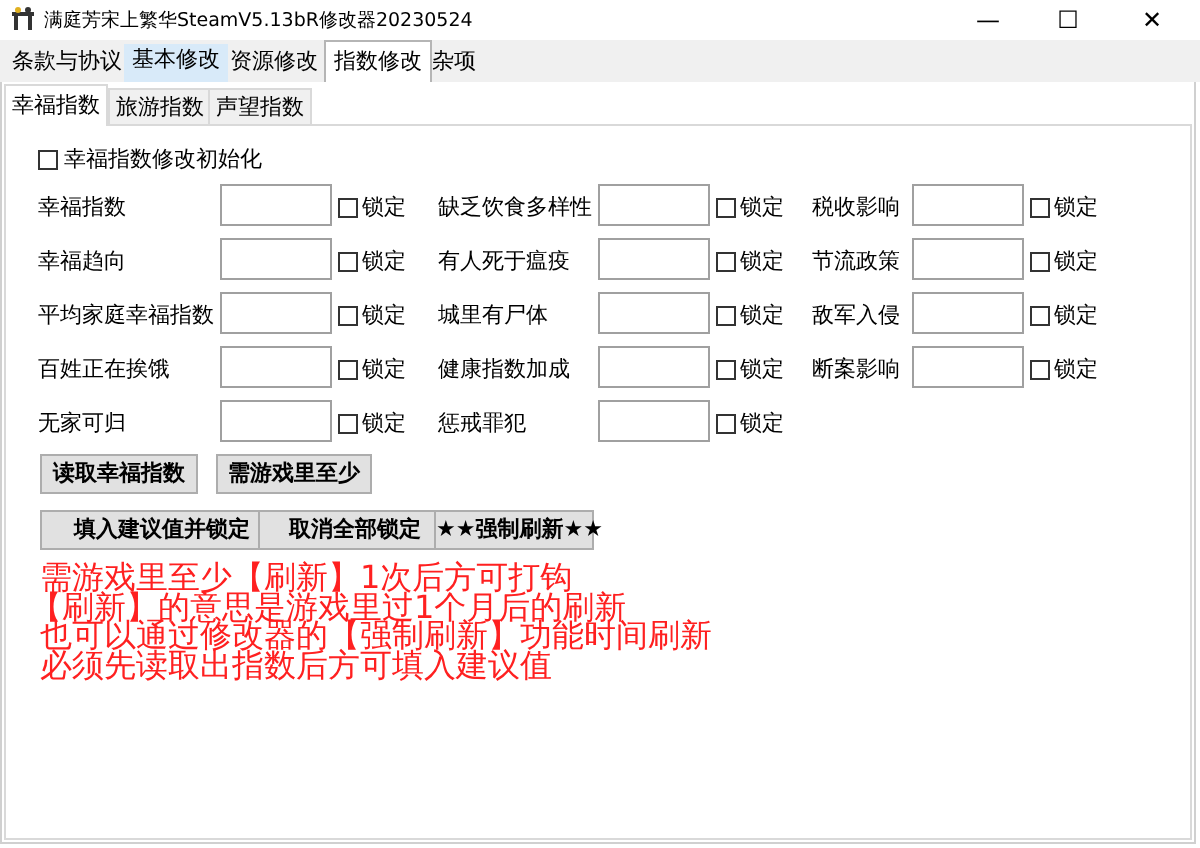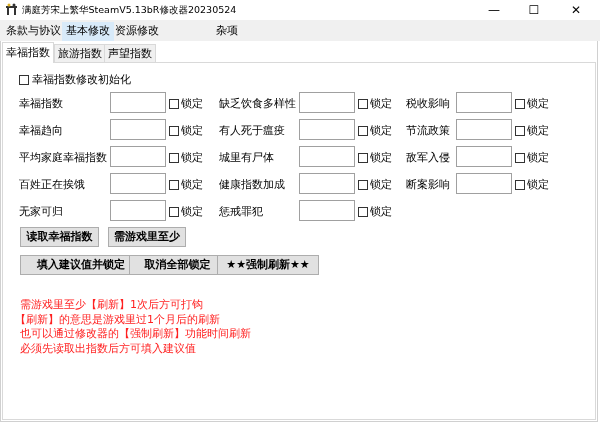--- a/index.html
+++ b/index.html
@@ -28,21 +28,21 @@
 
   .cb { display: inline-block; width: 10px; height: 10px; border: 1px solid #333; background: #fff; vertical-align: middle; }
   .init-row { position: absolute; left: 19px; top: 72px; display: flex; align-items: center; gap: 3px; white-space: nowrap; }
 
   .field-label { position: absolute; white-space: nowrap; font-size: 11px; }
   .field-input { position: absolute; width: 56px; height: 21px; border: 1px solid #a0a0a0; background: #fff; }
   .lock { position: absolute; display: flex; align-items: center; gap: 2px; white-space: nowrap; font-size: 11px; }
 
   .btn { position: absolute; height: 20px; background: #e1e1e1; border: 1px solid #adadad; font-size: 11px; text-align: center; line-height: 18px; white-space: nowrap; color: #000; font-weight: bold; }
 
-  .notes { position: absolute; left: 20px; top: 298px; color: #ff2020; font-size: 11px; line-height: 14.5px; }
+  .notes { position: absolute; left: 20px; top: 282px; color: #ff2020; font-size: 16px; line-height: 14.5px; }
   .notes div { white-space: nowrap; }
 </style>
 </head>
 <body>
 
 <div class="titlebar">
   <svg class="app-icon" viewBox="0 0 13 13">
     <rect x="1" y="3" width="11" height="2" fill="#333"></rect>
     <rect x="2" y="5" width="2" height="7" fill="#333"></rect>
     <rect x="9" y="5" width="2" height="7" fill="#333"></rect>
@@ -58,20 +58,21 @@
     </div>
   <div class="win-btn win-close">
       <span>✕</span>
     </div>
 </div>
 
 <div class="main-tabs">
   <div class="main-tab" style="left:2px;">条款与协议</div>
   <div class="main-tab hover" style="left:62px;">基本修改</div>
   <div class="main-tab" style="left:111px;">资源修改</div>
+  <div class="main-tab active" style="left:162px;">指数修改</div>
   <div class="main-tab" style="left:212px;">杂项</div>
   <div class="main-tab" style="left:244px;margin-top:31px;">检查更新</div>
 </div>
 
 <div class="panel"></div>
 
 <div class="sub-panel"></div>
 <div class="sub-tabs">
   <div class="sub-tab active" style="left:0px;">幸福指数</div>
   <div class="sub-tab" style="left:52px;">旅游指数</div>
@@ -179,20 +180,20 @@
 <div class="lock" style="left:515px;top:177px;">
     <span class="cb"></span>
     <span>锁定</span>
   </div>
 
 <div class="btn" style="left:20px;top:227px;width:79px;">读取幸福指数</div>
 <div class="btn" style="left:108px;top:227px;width:78px;">需游戏里至少</div>
 
 <div class="btn" style="left:20px;top:255px;width:122px;">填入建议值并锁定</div>
 <div class="btn" style="left:129px;top:255px;width:97px;">取消全部锁定</div>
-<div class="btn" style="left:217px;top:255px;width:102px;">★★强制刷新★★</div>
+<div class="btn" style="left:217px;top:255px;width:80px;">★★强制刷新★★</div>
 
 <div class="notes">
   <div>需游戏里至少【刷新】1次后方可打钩</div>
   <div style="margin-left:-5px;">【刷新】的意思是游戏里过1个月后的刷新</div>
   <div>也可以通过修改器的【强制刷新】功能时间刷新</div>
   <div>必须先读取出指数后方可填入建议值</div>
 </div>
 
 </body></html>

